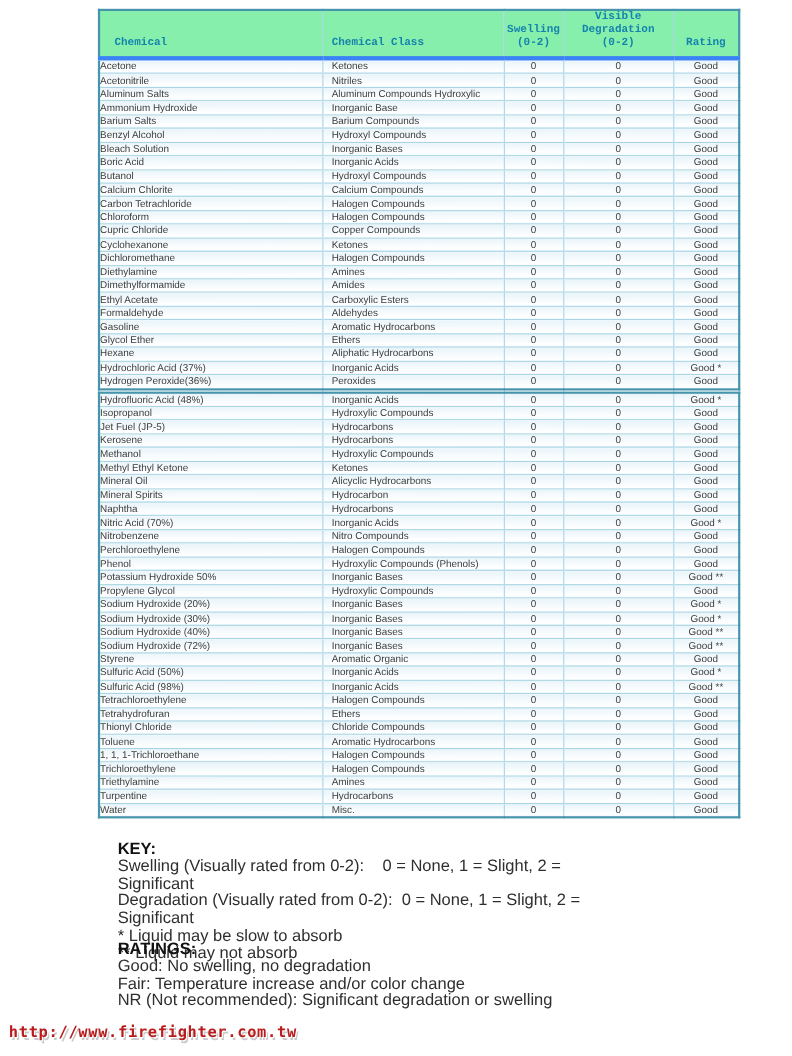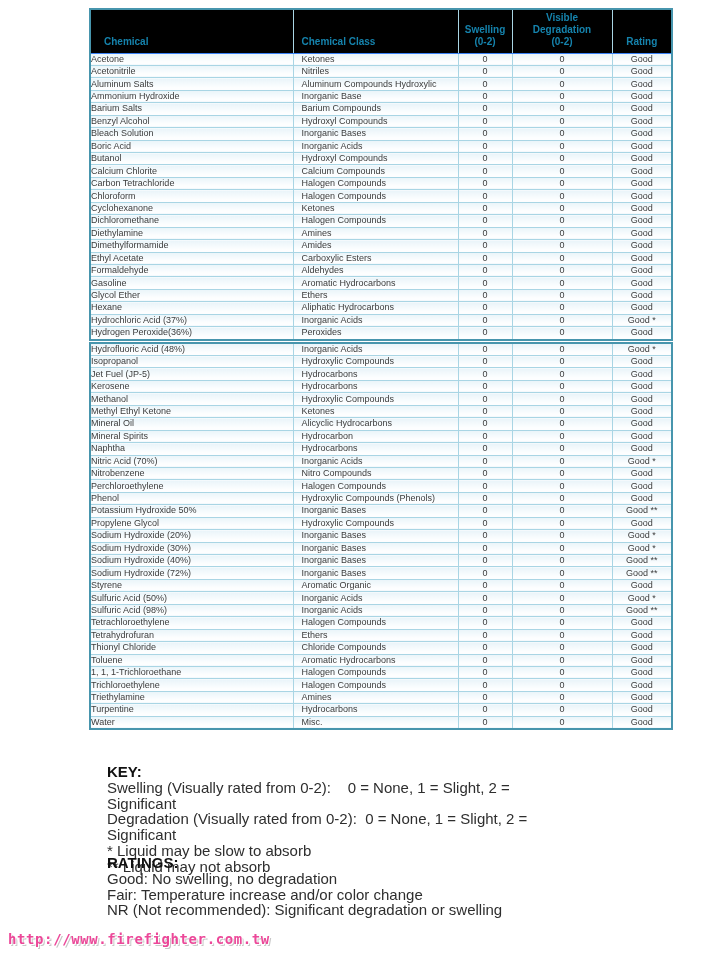--- a/index.html
+++ b/index.html
@@ -12,23 +12,24 @@
 
   .tables{position:absolute;left:89px;top:8px;width:582px;}
 
   table.chem-table{
     border-collapse:collapse;table-layout:fixed;width:582px;
     border:2px solid #4795ad;background:#fff;
   }
   table.section2{margin-top:1px;}
 
   .chem-table th{
-    background:#000000;color:#1583ad;font-weight:bold;font-size:10px;
+    background:#86efac;color:#1583ad;font-weight:bold;font-size:10px;
     vertical-align:bottom;padding:0 2px 5px 2px;line-height:12px;
-    border-bottom:1px solid #3b82f6;
+    border-bottom:4px solid #3b82f6;
+    font-family:Liberation Mono, monospace;
   }
   .chem-table th.h-left{text-align:left;}
   .chem-table th.h-left.first{padding-left:13px;}
   .chem-table th.h-left.second{padding-left:8px;}
   .chem-table th.h-center{text-align:center;}
   .chem-table th + th{border-left:1px solid #a9d5e4;}
   .chem-table th span{display:block;}
   .chem-table thead tr{height:44px;}
 
   .chem-table td{
@@ -44,21 +45,21 @@
 
   .notes{position:absolute;left:107px;color:#2e2e2e;font-size:15px;line-height:15.8px;}
   .notes .head{font-weight:bold;color:#111;}
   .notes .pre{white-space:pre-wrap;}
   .key-block{top:764px;width:460px;}
   .ratings-block{top:855px;width:460px;}
 
   .watermark{
     position:absolute;left:8px;top:931px;
     font-family:"DejaVu Sans Mono",monospace;font-weight:bold;
-    font-size:14px;letter-spacing:0.6px;color:#ec4899;
+    font-size:14px;letter-spacing:0.6px;color:#b91c1c;
     text-shadow:1px 1px 0 #ffffff,2px 2px 0 #c8c8c8;
   }
 </style>
 </head>
 <body>
 
 <div class="page">
 
   <div class="tables">
 
@@ -165,20 +166,27 @@
     <td class="c-rating">Good</td>
   </tr>
           <tr>
     <td class="c-chem">Chloroform</td>
     <td class="c-class">Halogen Compounds</td>
     <td class="c-num">0</td>
     <td class="c-num">0</td>
     <td class="c-rating">Good</td>
   </tr>
           <tr>
+    <td class="c-chem">Cupric Chloride</td>
+    <td class="c-class">Copper Compounds</td>
+    <td class="c-num">0</td>
+    <td class="c-num">0</td>
+    <td class="c-rating">Good</td>
+  </tr>
+          <tr>
     <td class="c-chem">Cyclohexanone</td>
     <td class="c-class">Ketones</td>
     <td class="c-num">0</td>
     <td class="c-num">0</td>
     <td class="c-rating">Good</td>
   </tr>
           <tr>
     <td class="c-chem">Dichloromethane</td>
     <td class="c-class">Halogen Compounds</td>
     <td class="c-num">0</td>

